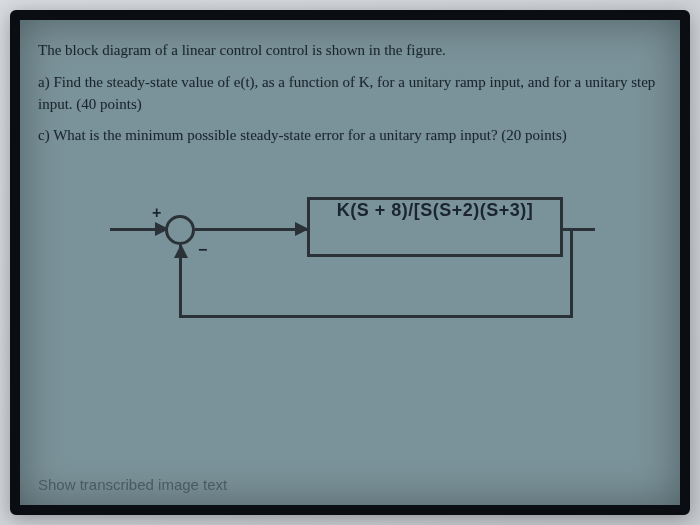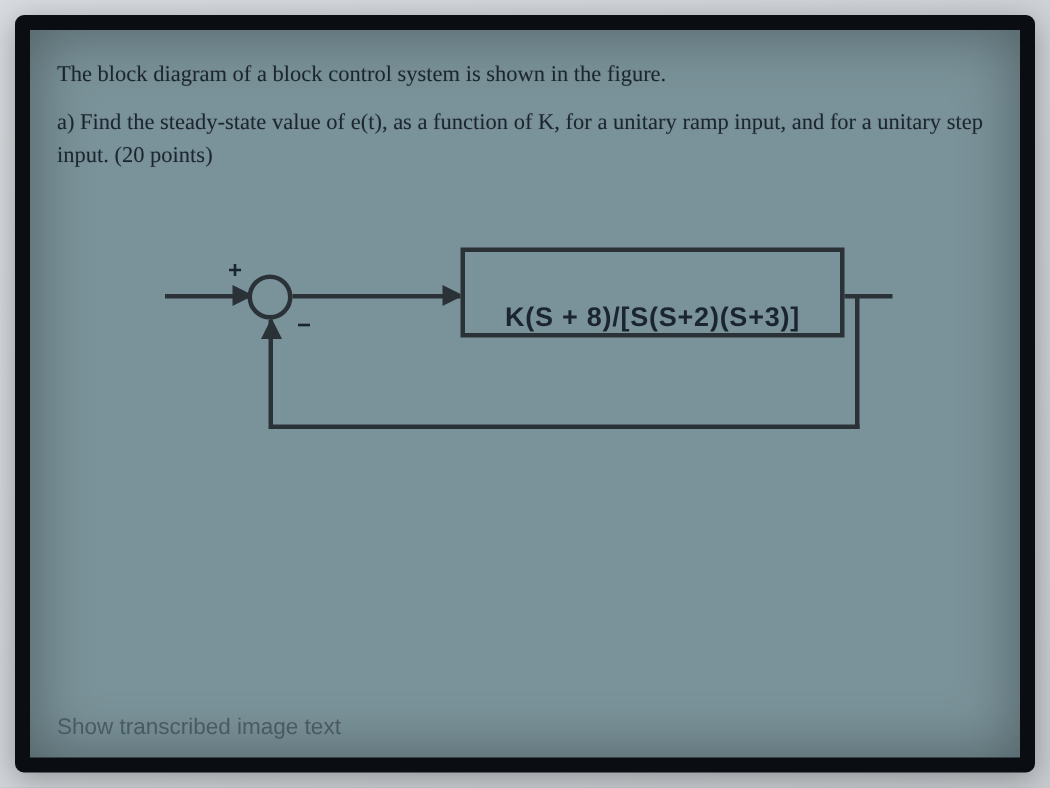--- a/index.html
+++ b/index.html
@@ -78,21 +78,21 @@
     
     .tf-block {
       position: absolute;
       left: 207px;
       top: 24px;
       width: 256px;
       height: 60px;
       border: 3px solid #2a3238;
       background: #7a9299;
       display: flex;
-      align-items: flex-end;
+      align-items: flex-start;
       justify-content: center;
     }
     .tf-text {
       font-family: Arial, sans-serif;
       font-weight: bold;
       font-size: 18px;
       color: #1a2530;
       letter-spacing: 0.5px;
     }
     
@@ -116,22 +116,23 @@
       font-size: 15px;
       color: #4a5a62;
     }
   </style>
 </head>
 <body>
 
 <div class="outer-frame">
 
   <div class="problem-text">
-    <p class="intro">The block diagram of a block control system is shown in the figure.</p>
-    <p>a) Find the steady-state value of e(t), as a function of K, for a unitary ramp input, and for a unitary step input. (20 points)</p>
+    <p class="intro">The block diagram of a linear control control is shown in the figure.</p>
+    <p>a) Find the steady-state value of e(t), as a function of K, for a unitary ramp input, and for a unitary step input. (40 points)</p>
+    <p>c) What is the minimum possible steady-state error for a unitary ramp input? (20 points)</p>
   </div>
 
   <div class="diagram-wrap">
     <div class="diagram">
 
       <div class="hline" style="left:10px; top:55px; width:57px;"></div>
       <div class="arrow-right" style="left:55px; top:49px;"></div>
 
       <div class="sumj"></div>
       <span class="sign" style="left:52px; top:31px;">+</span>

